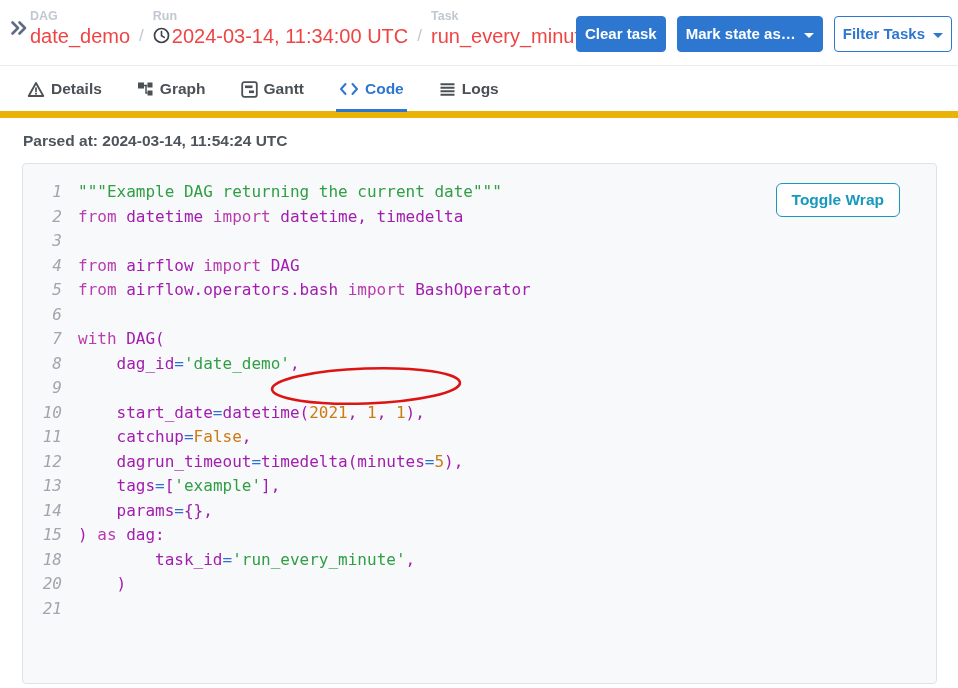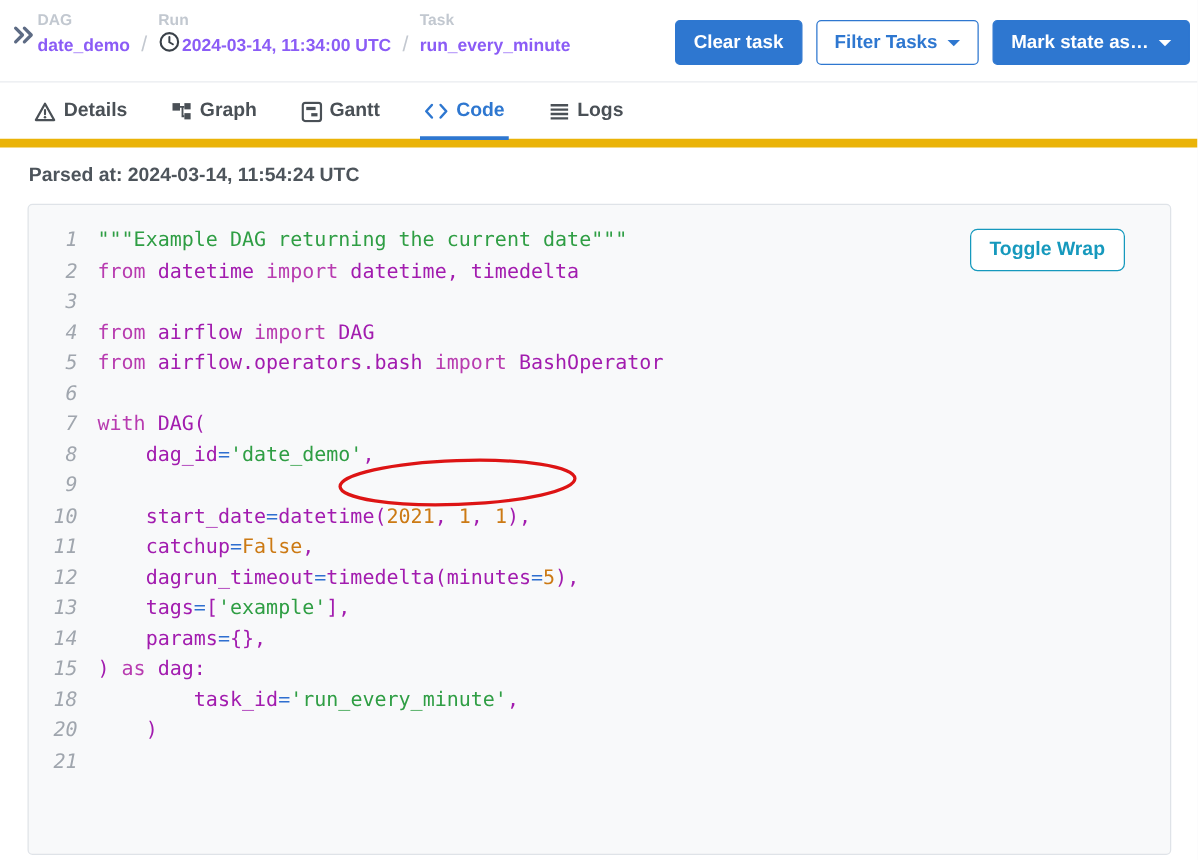--- a/index.html
+++ b/index.html
@@ -10,28 +10,28 @@
     -webkit-font-smoothing: antialiased;
   }
 
   
   .header { position: relative; height: 66px; border-bottom: 1px solid #e9ecef; }
   .collapse-btn { position: absolute; left: 8px; top: 18px; width: 22px; height: 22px;
     background: none; border: none; padding: 0; cursor: pointer; }
   .crumbs { position: absolute; left: 30px; top: 9px; display: flex; align-items: flex-end; }
   .crumb { display: flex; flex-direction: column; }
   .crumb-label { font-size: 12.5px; color: #c2c8d0; font-weight: bold; line-height: 15px; }
-  .crumb-value { font-size: 14px; font-weight: bold; color: #8b5cf6; line-height: 24px;
+  .crumb-value { font-size: 20px; font-weight: normal; color: #ef4444; line-height: 24px;
     display: flex; align-items: center; white-space: nowrap; }
   .crumb-sep { font-size: 17px; color: #c3c8d0; margin: 0 9px 2px 9px; }
   .clock { margin-right: 2px; position: relative; top: 1px; }
 
   .actions { position: absolute; right: 6px; top: 16px; display: flex; gap: 11px; }
   .btn { font-family: "Liberation Sans", sans-serif; font-size: 15px; font-weight: bold;
-    border-radius: 4px; padding: 8px 14px; cursor: pointer; line-height: 18px; }
+    border-radius: 4px; padding: 8px 8px; cursor: pointer; line-height: 18px; }
   .btn-primary { background: #2e77d0; border: 1px solid #2e77d0; color: #fff; }
   .btn-outline { background: #fff; border: 1px solid #2e77d0; color: #2e77d0; }
   .caret { display: inline-block; width: 0; height: 0; margin-left: 8px; position: relative; top: -1px;
     border-left: 5px solid transparent; border-right: 5px solid transparent; }
   .caret-white { border-top: 5px solid #ffffff; }
   .caret-blue { border-top: 5px solid #2e77d0; }
 
   
   .tabs { display: flex; gap: 29px; padding: 12px 0 0 24px; border-bottom: 7px solid #eab308; }
   .tab { display: flex; align-items: center; gap: 6px; font-size: 15.5px; font-weight: bold;
@@ -99,22 +99,22 @@
     </div>
     <span class="crumb-sep">/</span>
     <div class="crumb">
       <span class="crumb-label">Task</span>
       <span class="crumb-value">run_every_minute</span>
     </div>
   </div>
 
   <div class="actions">
     <button class="btn btn-primary">Clear task</button>
+    <button class="btn btn-primary"><span>Mark state as…</span><span class="caret caret-white"></span></button>
     <button class="btn btn-outline"><span>Filter Tasks</span><span class="caret caret-blue"></span></button>
-    <button class="btn btn-primary"><span>Mark state as…</span><span class="caret caret-white"></span></button>
   </div>
 </div>
 
 <div class="tabs">
   <div class="tab">
     <span class="ticon">
       <svg width="18" height="17" viewBox="0 0 18 17" fill="none">
         <path d="M9 2 L16.3 15 H1.7 Z" stroke="#4a5056" stroke-width="1.8" stroke-linejoin="round"></path>
         <path d="M9 7 V10.4" stroke="#4a5056" stroke-width="1.7" stroke-linecap="round"></path>
         <circle cx="9" cy="12.8" r="1" fill="#4a5056"></circle>

